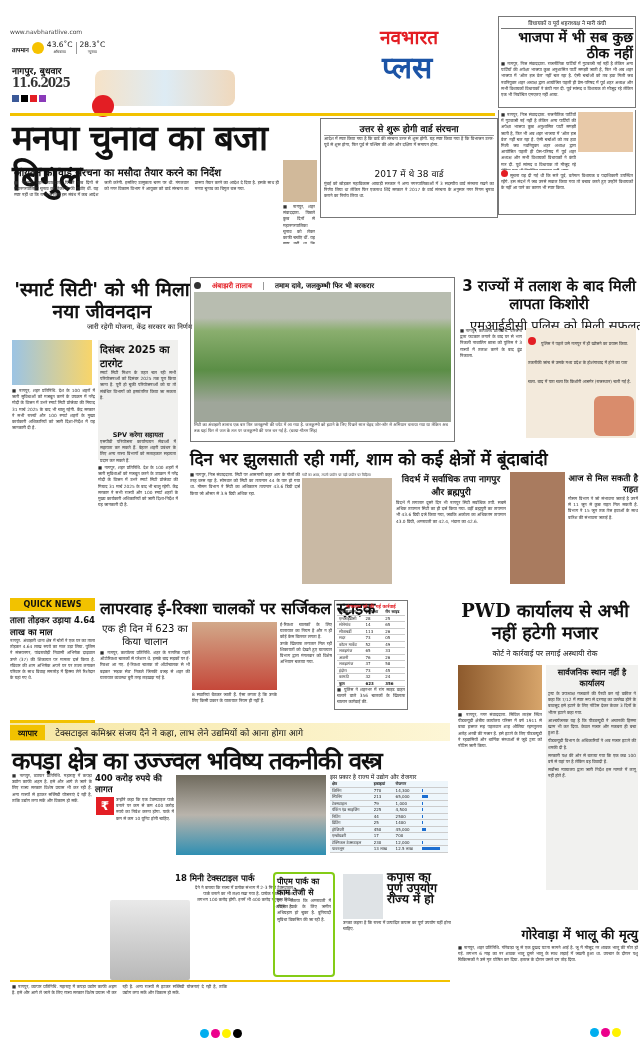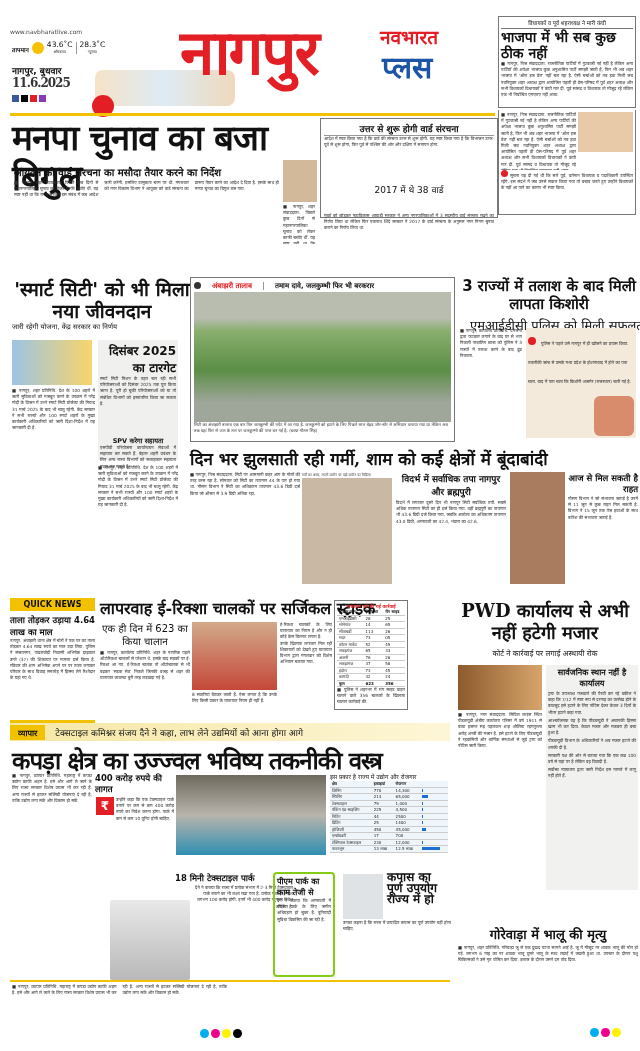--- a/index.html
+++ b/index.html
@@ -38,57 +38,56 @@
   <div class="abs" style="left:12px;top:64px;font-size:9px;font-weight:bold">नागपुर, बुधवार</div>
   <div class="abs" style="left:12px;top:76px;font-family:'DejaVu Serif',serif;font-size:12px;font-weight:bold;color:#333;letter-spacing:-1px">11.6.2025</div>
   <div class="abs" style="left:12px;top:95px;display:flex;gap:2px">
     <span style="width:7px;height:7px;background:#3b5998;display:inline-block"></span>
     <span style="width:7px;height:7px;background:#000;display:inline-block"></span>
     <span style="width:7px;height:7px;background:#e31e24;display:inline-block"></span>
     <span style="width:7px;height:7px;background:#8a3ab9;display:inline-block"></span>
   </div>
   <div class="abs" style="left:95px;top:70px;width:140px;height:36px;background:linear-gradient(90deg,#f2d6b0,#cfe3f0,#e9c8a0);border-radius:8px;opacity:.7"></div>
   <div class="abs" style="left:92px;top:95px;width:22px;height:22px;border-radius:50%;background:#e31e24"></div>
-  <div class="abs red" style="left:180px;top:18px;font-size:62px;font-weight:bold;line-height:70px;letter-spacing:-2px">नागपुर</div>
   <div class="abs red" style="left:380px;top:24px;font-size:19px;font-weight:bold;color:#e31e24">नवभारत</div>
   <div class="abs blue" style="left:382px;top:46px;font-size:30px;font-weight:bold">प्लस</div>
 </div>
 
 <div class="abs box" style="left:498px;top:16px;width:138px;height:92px;padding:2px;background:#fff">
   <div style="font-size:5.5px;text-align:center;border-bottom:1px solid #777;padding-bottom:1px">विधायकों व पूर्व शहराध्यक्ष ने मारी कंघी</div>
-  <div style="font-family:'DejaVu Serif',serif;font-size:14px;line-height:16px;text-align:left;font-weight:bold">भाजपा में भी सब कुछ ठीक नहीं</div>
+  <div style="font-family:'DejaVu Serif',serif;font-size:14px;line-height:16px;text-align:right;font-weight:bold">भाजपा में भी सब कुछ ठीक नहीं</div>
   <div class="txt" style="height:36px;overflow:hidden">■ नागपुर, निज संवाददाता. राजनीतिक पार्टियों में गुटबाजी नई नहीं है लेकिन अन्य पार्टियों की अपेक्षा भाजपा कुछ अनुशासित पार्टी समझी जाती है, फिर भी अब शहर भाजपा में 'ऑल इज वेल' नहीं चल रहा है. ऐसी चर्चाओं को तब हवा मिली जब नवनियुक्त शहर अध्यक्ष द्वारा आयोजित पहली ही प्रेस-परिषद में पूर्व शहर अध्यक्ष और सभी विधायकों विधायकों ने कंघी मार दी. पूर्व सांसद व विधायक तो मौजूद रहे लेकिन एक भी निर्वाचित एमएलए नहीं आया.</div>
 </div>
 <div class="abs" style="left:498px;top:110px;width:138px;height:105px;border:1px solid #777;border-top:none;padding:2px">
   <div style="float:right;width:55px;height:40px;background:#e8c9a8;margin-left:2px"></div>
   <div class="txt" style="height:58px;overflow:hidden">■ नागपुर, निज संवाददाता. राजनीतिक पार्टियों में गुटबाजी नई नहीं है लेकिन अन्य पार्टियों की अपेक्षा भाजपा कुछ अनुशासित पार्टी समझी जाती है, फिर भी अब शहर भाजपा में 'ऑल इज वेल' नहीं चल रहा है. ऐसी चर्चाओं को तब हवा मिली जब नवनियुक्त शहर अध्यक्ष द्वारा आयोजित पहली ही प्रेस-परिषद में पूर्व शहर अध्यक्ष और सभी विधायकों विधायकों ने कंघी मार दी. पूर्व सांसद व विधायक तो मौजूद रहे लेकिन एक भी निर्वाचित एमएलए नहीं आया.</div>
   <div class="txt"><span style="display:inline-block;width:7px;height:7px;border-radius:50%;background:#e31e24;margin-right:2px"></span><span>सूचना यह दी गई थी कि सारे पूर्व, वर्तमान विधायक व पदाधिकारी उपस्थित रहेंगे. इस संदर्भ में जब उनसे सवाल किया गया तो बचाव करते हुए उन्होंने विधायकों के नहीं आ पाने का कारण भी स्पष्ट किया.</span></div>
 </div>
 
 <div class="abs" style="left:10px;top:113px;width:485px;height:3px;background:#f2c200"></div>
 
 <div class="abs" style="left:12px;top:118px;width:300px;font-size:35px;line-height:40px;font-weight:bold;letter-spacing:-1px">मनपा चुनाव का बजा बिगुल</div>
 <div class="abs" style="left:14px;top:165px;width:270px;font-size:10px;font-weight:bold">आयुक्त को वार्ड संरचना का मसौदा तैयार करने का निर्देश</div>
 <div class="abs txt" style="left:14px;top:180px;width:265px;height:70px;column-count:3;column-gap:6px;overflow:hidden">■ नागपुर, शहर संवाददाता. पिछले कुछ दिनों से महानगरपालिका चुनाव को लेकर काफी चर्चाएं थीं. यह स्पष्ट नहीं था कि राज्य सरकार इस संबंध में कब आदेश जारी करेगी. इसलिए उत्सुकता चरम पर थी. मंगलवार को नगर विकास विभाग ने आयुक्त को वार्ड संरचना का प्रारूप तैयार करने का आदेश दे दिया है. इसके साथ ही मनपा चुनाव का बिगुल बज गया.</div>
 <div class="abs photo" style="left:283px;top:160px;width:34px;height:42px;background:#d1b99a"></div>
 <div class="abs txt" style="left:283px;top:204px;width:32px;height:40px;overflow:hidden">■ नागपुर, शहर संवाददाता. पिछले कुछ दिनों से महानगरपालिका चुनाव को लेकर काफी चर्चाएं थीं. यह स्पष्ट नहीं था कि राज्य सरकार इस संबंध में कब आदेश जारी करेगी. इसलिए उत्सुकता चरम पर थी. मंगलवार को नगर विकास विभाग ने आयुक्त को वार्ड संरचना का प्रारूप तैयार करने का आदेश दे दिया है. इसके साथ ही मनपा चुनाव का बिगुल बज गया.</div>
 
 <div class="abs box" style="left:320px;top:118px;width:178px;height:100px;padding:3px">
   <div style="font-size:9px;font-weight:bold;text-align:center;border-bottom:1px solid #999">उत्तर से शुरू होगी वार्ड संरचना</div>
   <div class="txt" style="height:30px;overflow:hidden">आदेश में स्पष्ट किया गया है कि वार्ड की संरचना उत्तर से शुरू होगी. यह स्पष्ट किया गया है कि विभाजन उत्तर-पूर्व से शुरू होगा, फिर पूर्व से पश्चिम की ओर और दक्षिण में समापन होगा.</div>
-  <div style="font-size:9px;text-align:center;margin:17px 0">2017 में थे 38 वार्ड</div>
+  <div style="font-size:9px;text-align:center;margin:1px 0">2017 में थे 38 वार्ड</div>
   <div class="txt" style="height:40px;overflow:hidden">मुंबई को छोड़कर महाविकास आघाड़ी सरकार ने अन्य नगरपालिकाओं में 3 सदस्यीय वार्ड संरचना रखने का निर्णय लिया था लेकिन फिर एकनाथ शिंदे सरकार ने 2017 के वार्ड संरचना के अनुसार नगर निगम चुनाव कराने का निर्णय लिया था.</div>
 </div>
 
 <div class="abs" style="left:12px;top:278px;width:180px;font-size:19px;line-height:22px;font-weight:bold;text-align:center">'स्मार्ट सिटी' को भी मिला नया जीवनदान</div>
-<div class="abs" style="left:12px;top:322px;width:180px;font-size:7px;text-align:left">जारी रहेगी योजना, केंद्र सरकार का निर्णय</div>
+<div class="abs" style="left:12px;top:322px;width:180px;font-size:7px;text-align:right">जारी रहेगी योजना, केंद्र सरकार का निर्णय</div>
 <div class="abs" style="left:12px;top:340px;width:80px;height:45px;background:linear-gradient(90deg,#9cc4e4,#f8d56a)"></div>
 <div class="abs txt" style="left:12px;top:388px;width:83px;height:200px;overflow:hidden">■ नागपुर, शहर प्रतिनिधि. देश के 100 शहरों में जारी सुविधाओं को मजबूत करने के उपक्रम में नरेंद्र मोदी के विजन में उभरे स्मार्ट सिटी प्रोजेक्ट की मियाद 31 मार्च 2025 के बाद भी चालू रहेगी. केंद्र सरकार ने सभी राज्यों और 100 स्मार्ट शहरों के मुख्य कार्यकारी अधिकारियों को जारी दिशा-निर्देश में यह जानकारी दी है.</div>
 <div class="abs" style="left:98px;top:340px;width:80px;height:120px;background:#f0f0ee;padding:2px">
-  <div style="font-size:12px;font-weight:bold;text-align:right">दिसंबर 2025 का टारगेट</div>
+  <div style="font-size:10px;font-weight:bold;text-align:left">दिसंबर 2025 का टारगेट</div>
   <div class="txt" style="height:60px;overflow:hidden">स्मार्ट सिटी मिशन के तहत चल रही सभी परियोजनाओं को दिसंबर 2025 तक पूरा किया जाना है. पूरी हो चुकी परियोजनाओं को या तो संबंधित विभागों को हस्तांतरित किया जा सकता है.</div>
   <div style="font-size:6.5px;font-weight:bold;text-align:center">SPV करेगा सहायता</div>
   <div class="txt" style="height:40px;overflow:hidden">एसपीवी परियोजना कार्यान्वयन सेवाओं में सहायता कर सकते हैं. बेहतर शहरी प्रबंधन के लिए अन्य राज्य विभागों को सलाहकार सहायता प्रदान कर सकते हैं.</div>
 </div>
 <div class="abs txt" style="left:98px;top:465px;width:80px;height:120px;overflow:hidden">■ नागपुर, शहर प्रतिनिधि. देश के 100 शहरों में जारी सुविधाओं को मजबूत करने के उपक्रम में नरेंद्र मोदी के विजन में उभरे स्मार्ट सिटी प्रोजेक्ट की मियाद 31 मार्च 2025 के बाद भी चालू रहेगी. केंद्र सरकार ने सभी राज्यों और 100 स्मार्ट शहरों के मुख्य कार्यकारी अधिकारियों को जारी दिशा-निर्देश में यह जानकारी दी है.</div>
 
 <div class="abs box" style="left:190px;top:277px;width:265px;height:165px;padding:3px">
   <div style="display:flex;align-items:center;gap:11px">
     <span style="width:7px;height:7px;border-radius:50%;background:#333;display:inline-block"></span>
     <span class="red" style="font-size:7px;font-weight:bold">अंबाझरी तालाब</span>
@@ -307,21 +306,21 @@
 <div class="abs" style="left:273px;top:872px;width:62px;height:105px;border:2px solid #84cc16;border-radius:4px;padding:2px">
   <div style="font-size:8px;line-height:11px;font-weight:bold">पीएम पार्क का काम तेजी से</div>
   <div class="txt" style="height:60px;overflow:hidden">दैने ने बताया कि अमरावती में पीएम पार्क के लिए जमीन अधिग्रहण हो चुका है. बुनियादी सुविधा विकसित की जा रही है.</div>
 </div>
 <div class="abs" style="left:343px;top:874px;width:40px;height:45px;background:#dfe3e6"></div>
 <div class="abs" style="left:387px;top:872px;width:62px;font-size:12px;line-height:11px;font-weight:bold">कपास का पूर्ण उपयोग राज्य में हो</div>
 <div class="abs txt" style="left:343px;top:920px;width:108px;height:58px;overflow:hidden">उनका कहना है कि राज्य में उत्पादित कपास का पूर्ण उपयोग यहीं होना चाहिए.</div>
 <div class="abs" style="left:10px;top:980px;width:440px;height:2px;background:#f2c200"></div>
 <div class="abs txt" style="left:12px;top:984px;width:436px;height:30px;column-count:4;column-gap:6px;overflow:hidden">■ नागपुर, व्यापार प्रतिनिधि. महाराष्ट्र में कपड़ा उद्योग काफी अहम है. इसे और आगे ले जाने के लिए राज्य सरकार विशेष प्रयास भी कर रही है. अन्य राज्यों से हटकर सब्सिडी योजनाएं दे रही है, ताकि उद्योग लगा सकें और विकास हो सकें.</div>
 
-<div class="abs" style="left:458px;top:925px;width:180px;font-family:'DejaVu Serif',serif;font-size:13px;font-weight:bold;text-align:center">गोरेवाड़ा में भालू की मृत्यु</div>
+<div class="abs" style="left:458px;top:925px;width:180px;font-family:'DejaVu Serif',serif;font-size:13px;font-weight:bold;text-align:right">गोरेवाड़ा में भालू की मृत्यु</div>
 <div class="abs txt" style="left:458px;top:945px;width:180px;height:70px;overflow:hidden">■ नागपुर, शहर प्रतिनिधि. गोरेवाड़ा जू से एक दुखद घटना सामने आई है. जू में मौजूद नर शावक भालू की मौत हो गई. लगभग 6 माह का नर शावक भालू दूसरे भालू के साथ लड़ाई में जख्मी हुआ था. उपचार के दौरान पशु चिकित्सकों ने उसे मृत घोषित कर दिया. इलाज के दौरान उसने दम तोड़ दिया.</div>
 
 <div class="abs dots" style="left:200px;top:1023px">
   <span style="background:#00aeef"></span><span style="background:#ec008c"></span><span style="background:#fff200"></span><span style="background:#000"></span>
 </div>
 <div class="abs dots" style="left:590px;top:1022px">
   <span style="background:#00aeef"></span><span style="background:#ec008c"></span><span style="background:#fff200"></span>
 </div>
 
 </body></html>

